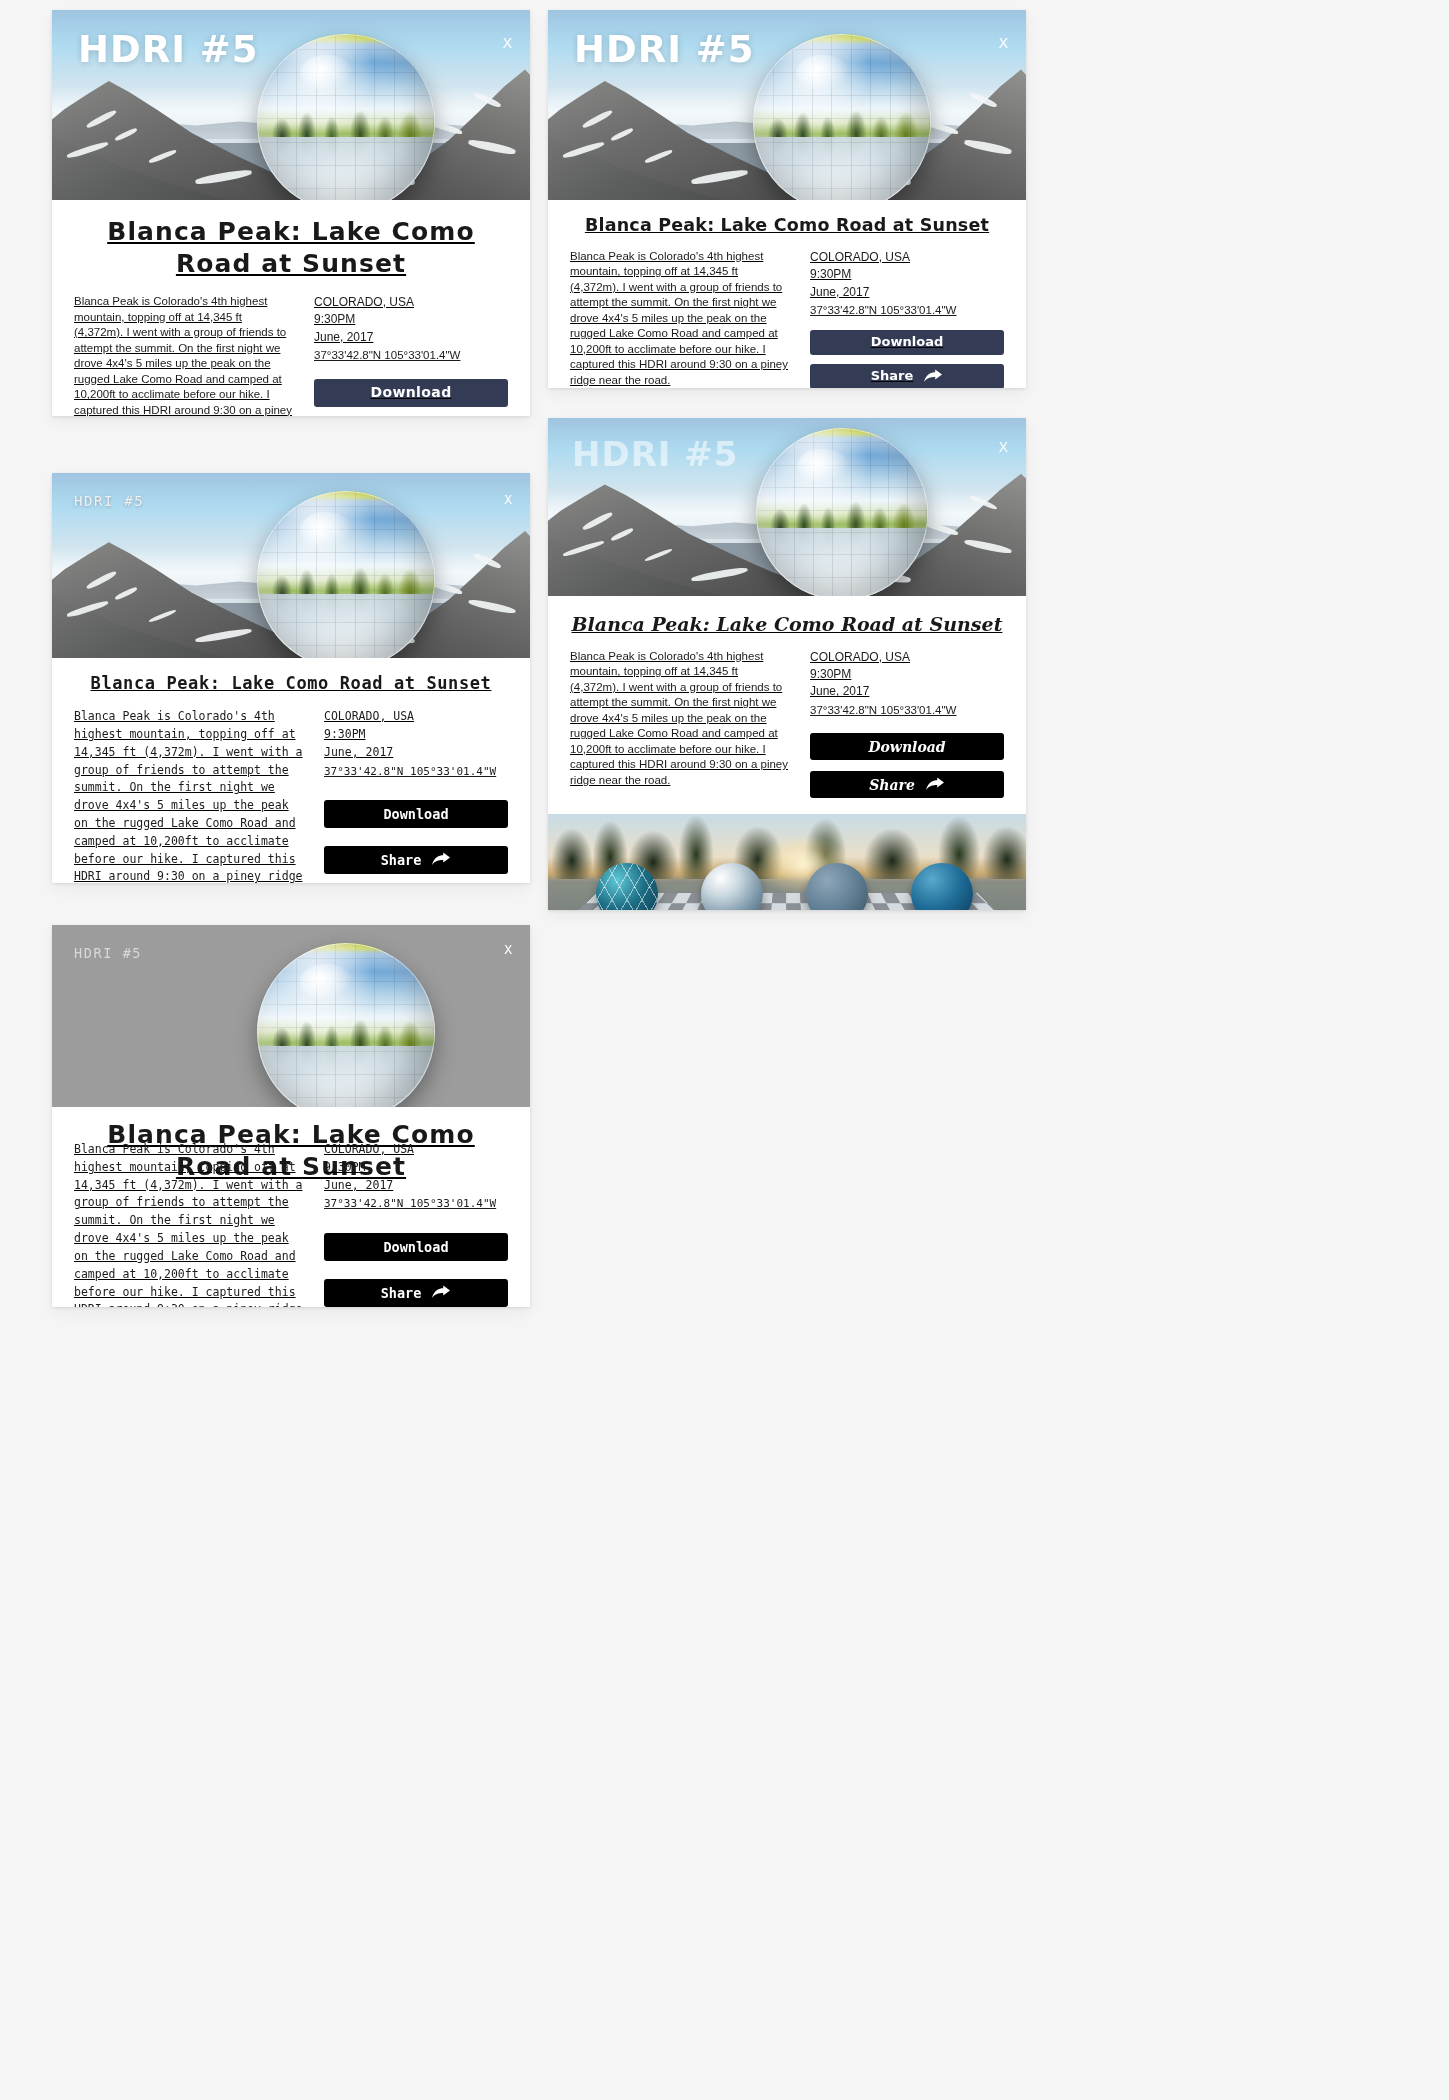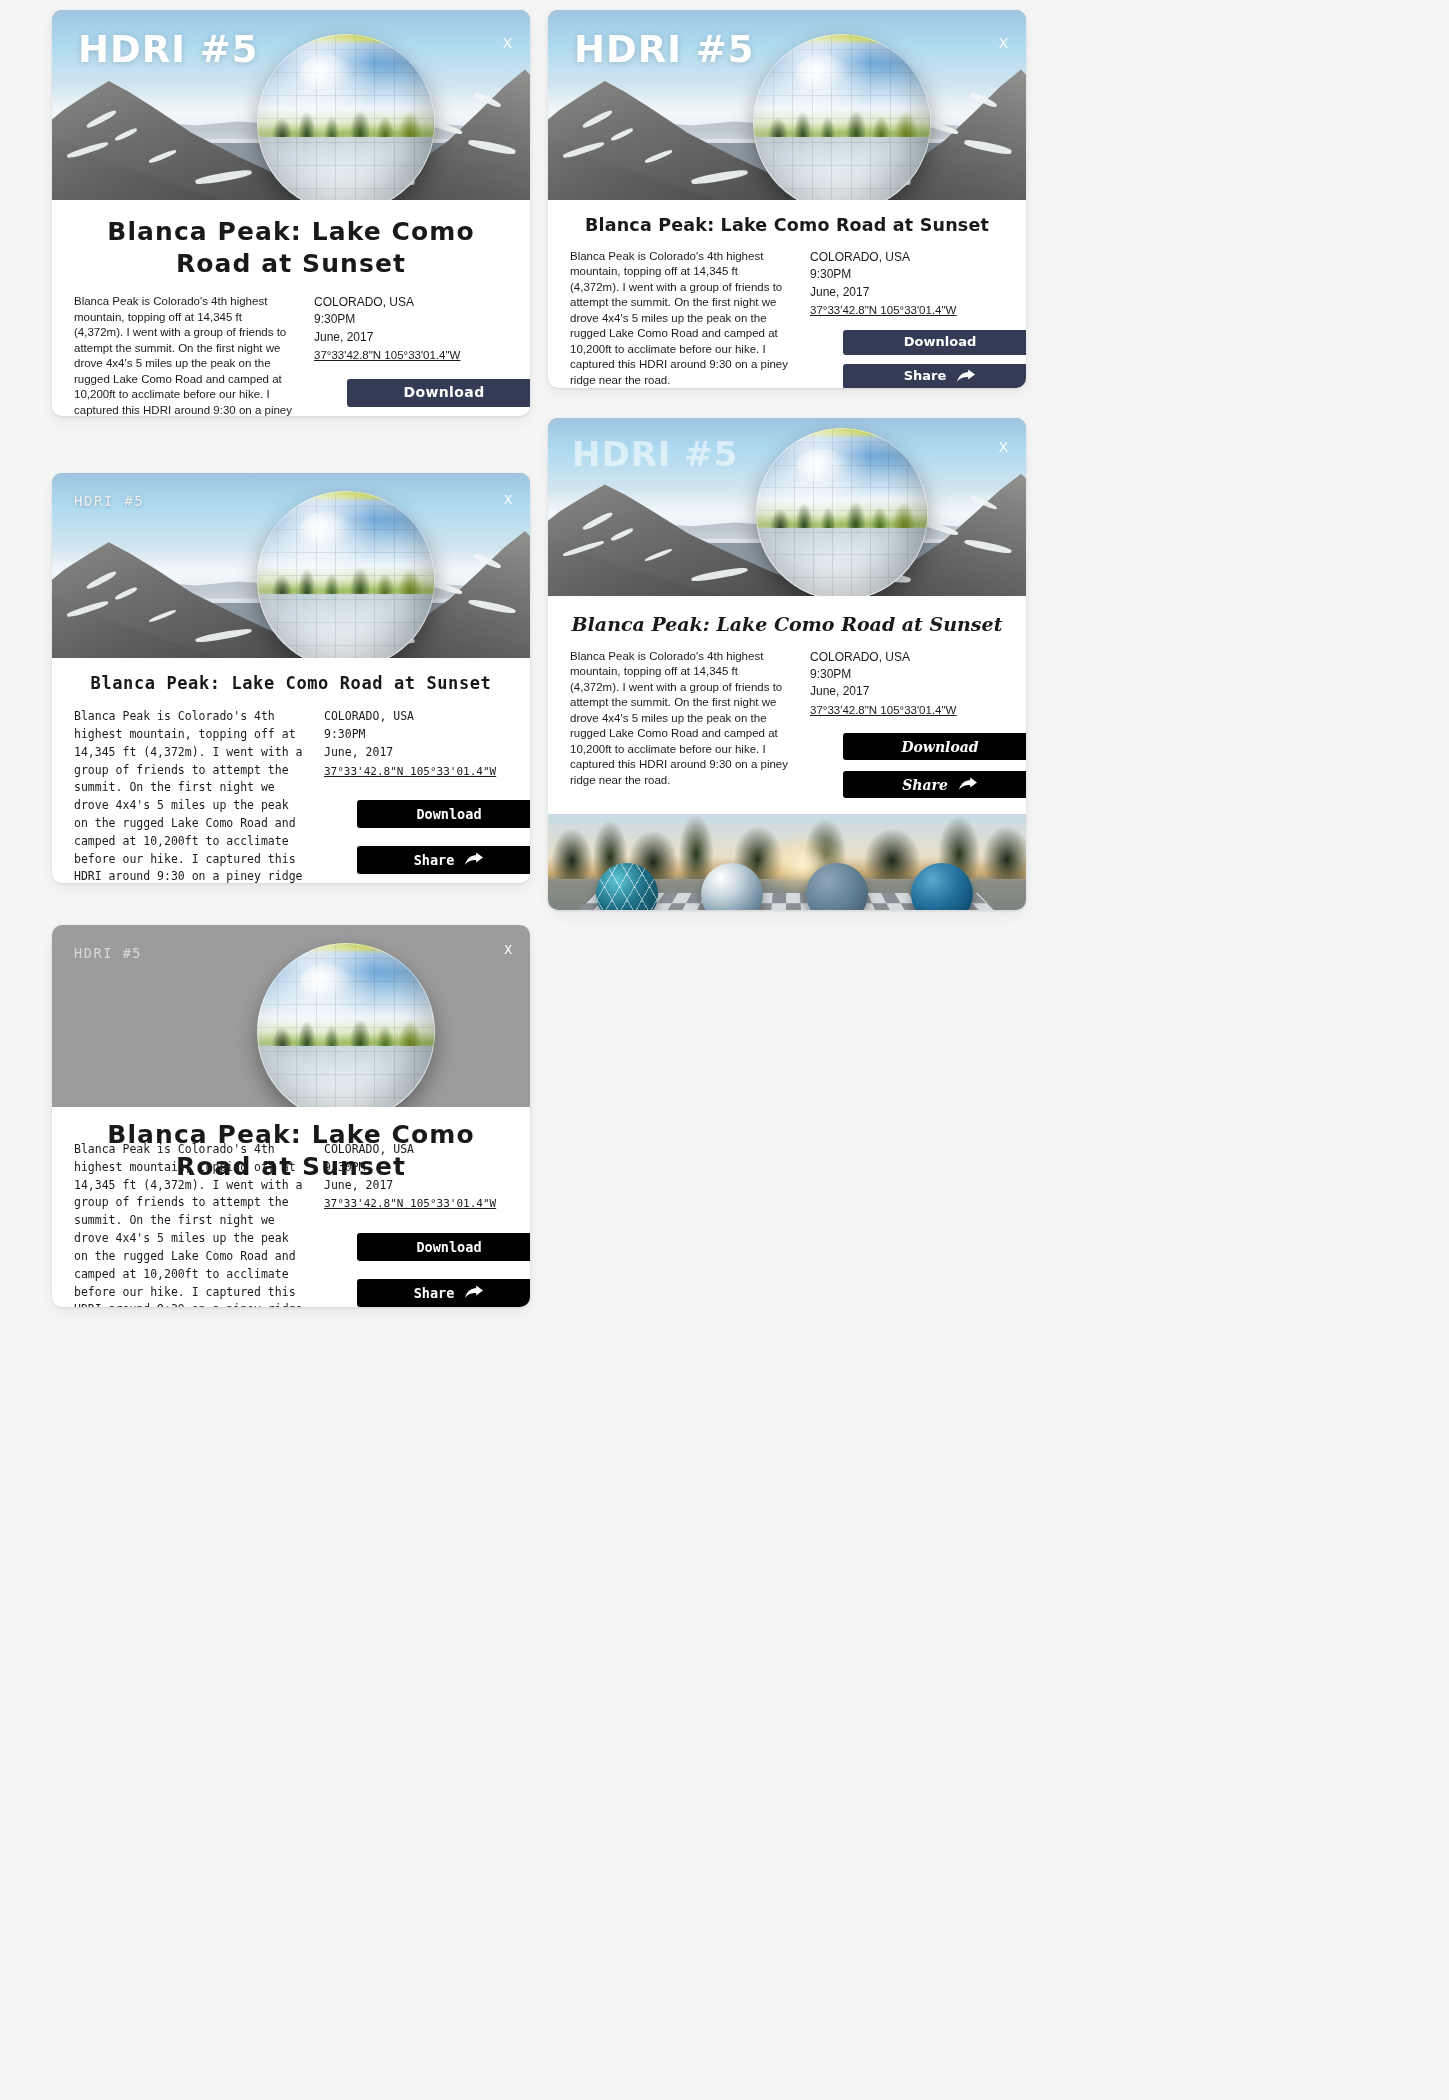--- a/index.html
+++ b/index.html
@@ -9,23 +9,24 @@
     background:#f5f5f5;
     font-family:"Liberation Sans", sans-serif;
     -webkit-font-smoothing:antialiased;
   }
   .canvas{position:relative;width:1449px;height:2100px;overflow:hidden;}
 
   
   .card{
     position:absolute;
     background:#ffffff;
-    border-radius:10px;
+    border-radius:0;
     overflow:hidden;
     box-shadow:0 1px 3px rgba(0,0,0,.10), 0 6px 14px rgba(0,0,0,.05);
+    text-decoration:underline;
   }
 
   
   .hero{
     position:relative;
     width:100%;
     overflow:hidden;
     background:#8d9aa4;
   }
   .hero-img{position:absolute;inset:0;}
@@ -146,21 +147,20 @@
   .meta-line{white-space:nowrap;}
   .coords{color:#1b1b1b;text-decoration:underline;cursor:pointer;display:inline-block;}
 
   .btn{
     display:flex;align-items:center;justify-content:center;gap:10px;
     color:#ffffff;
     border:none;
     cursor:pointer;
     text-align:center;
     box-sizing:border-box;
-    margin-left:33px;
   }
   .arrow{display:inline-block;}
   .arrow svg{display:block;}
 
   
   #card1{left:52px;top:10px;width:478px;height:406px;}
   #card1 .hero{height:190px;}
   #card1 .hero-label{
     left:26px;top:18px;
     font-family:"DejaVu Sans", sans-serif;

